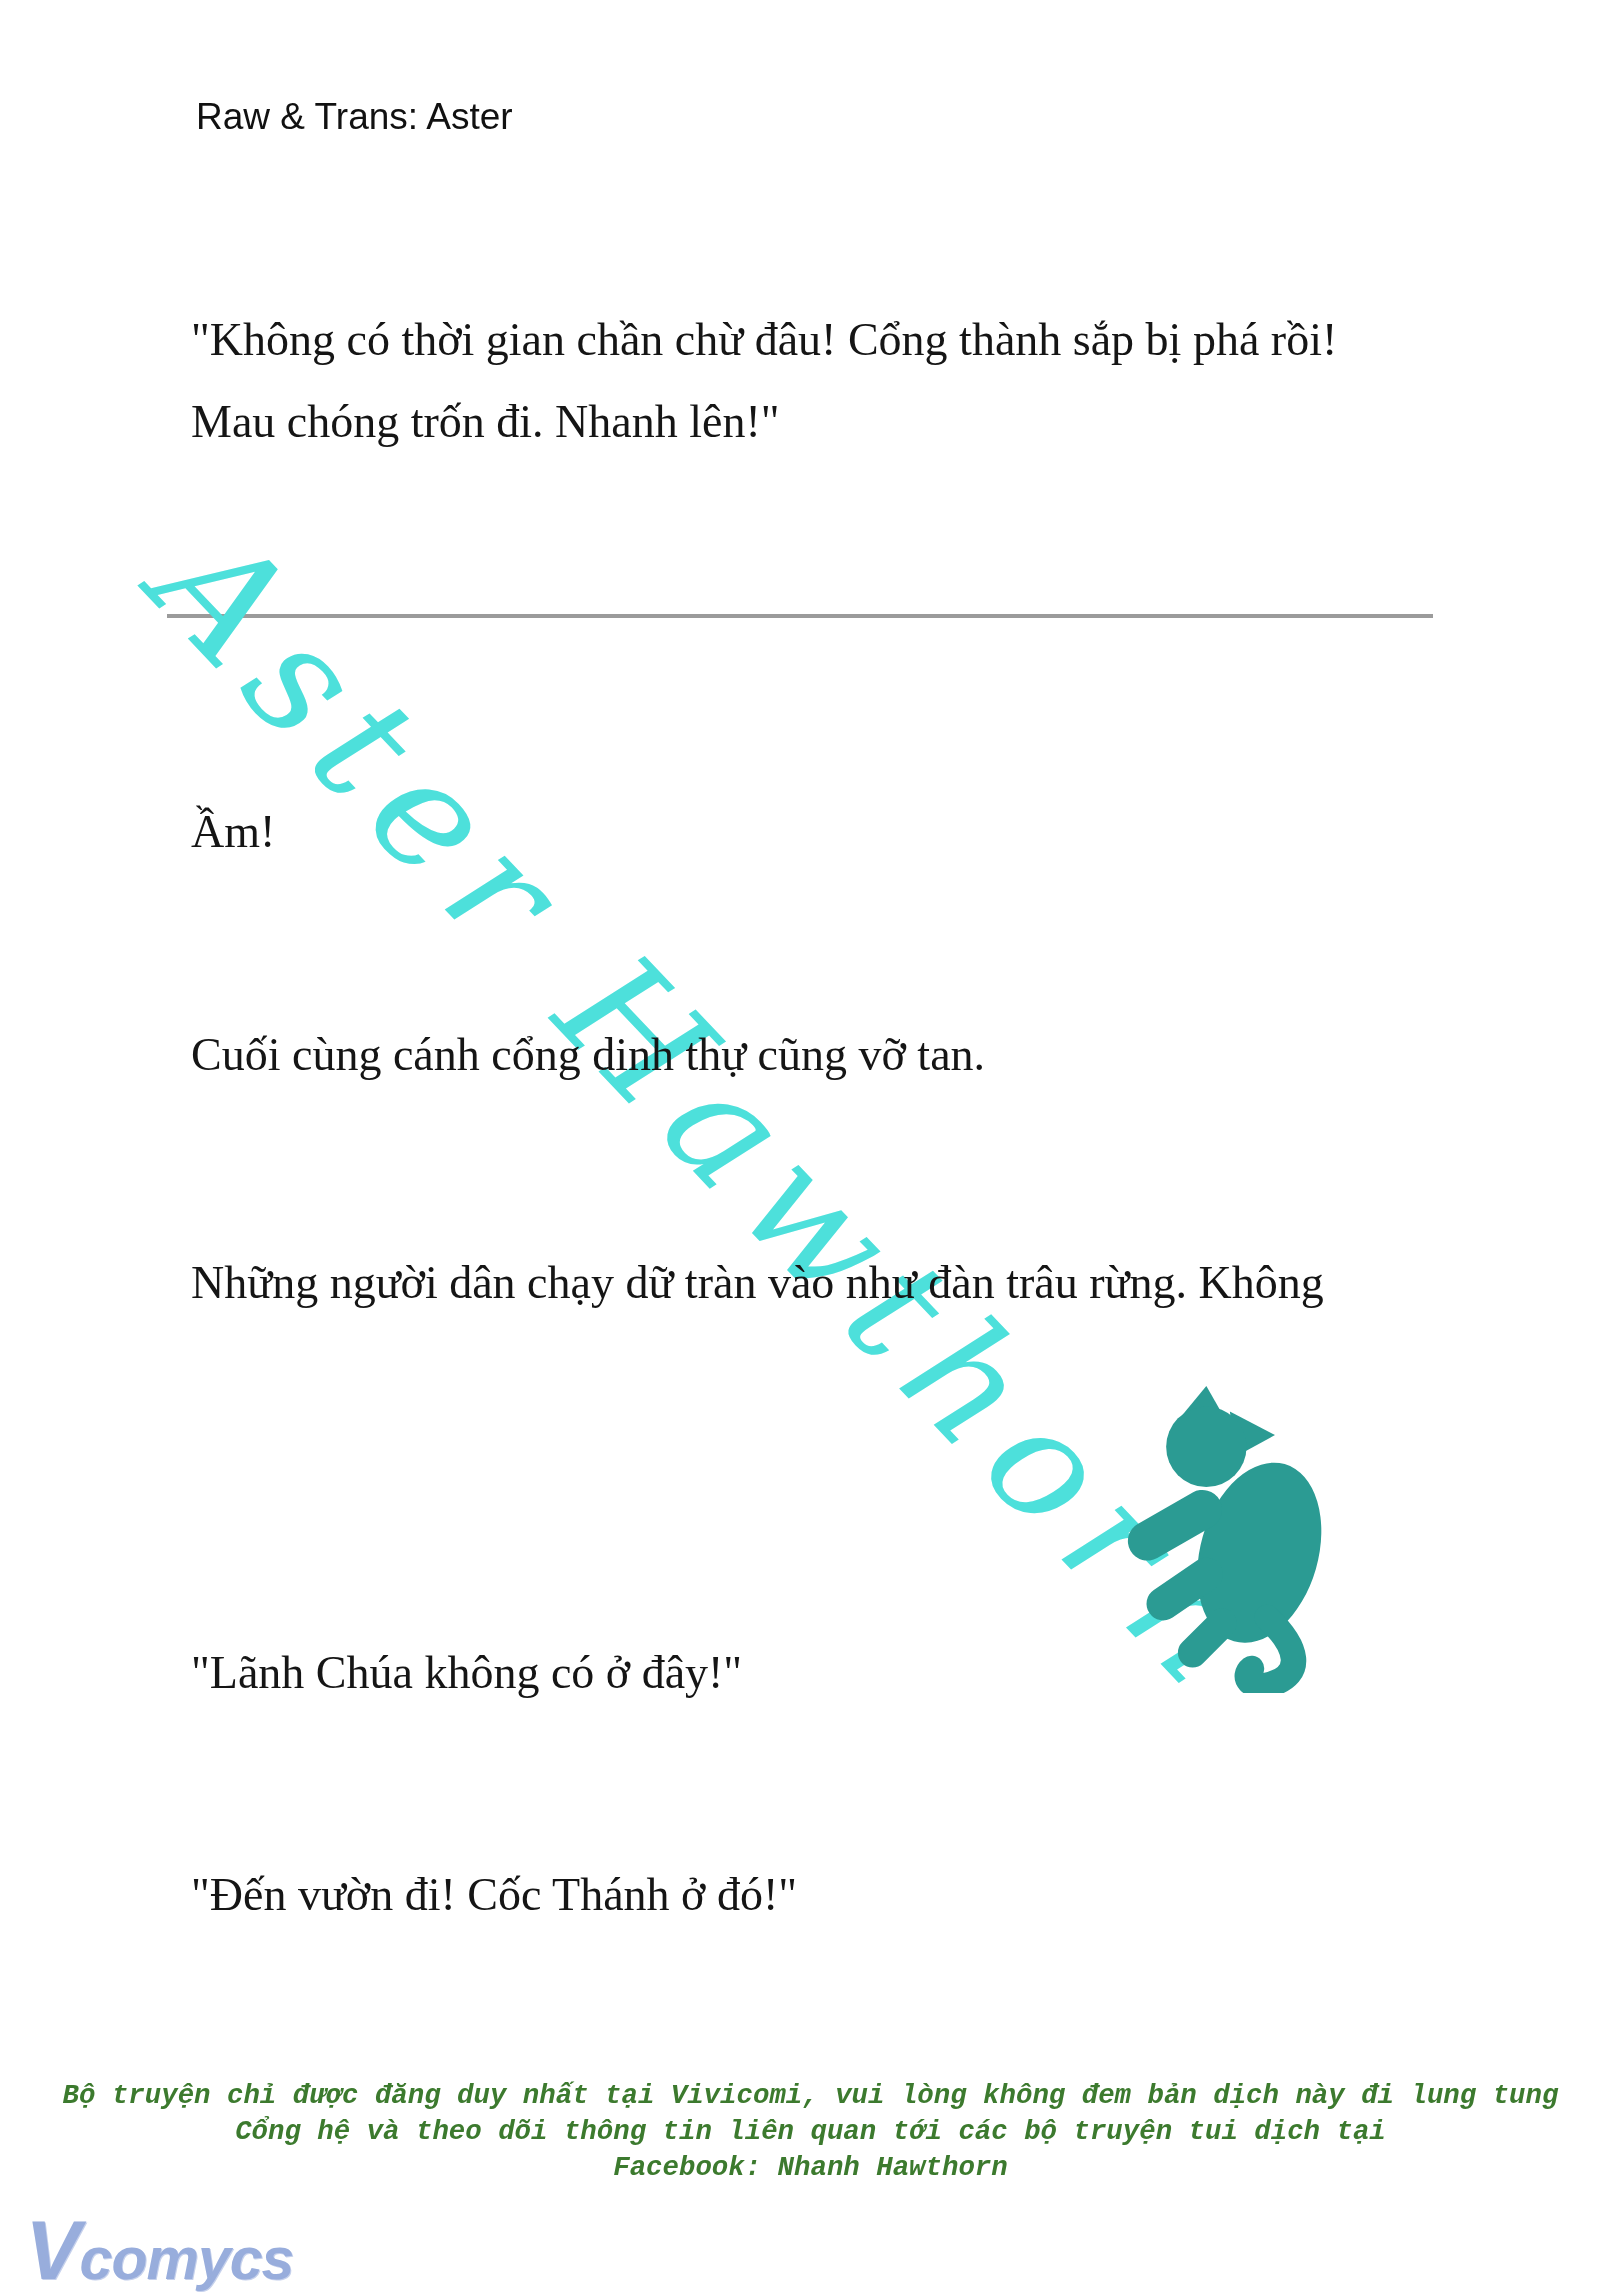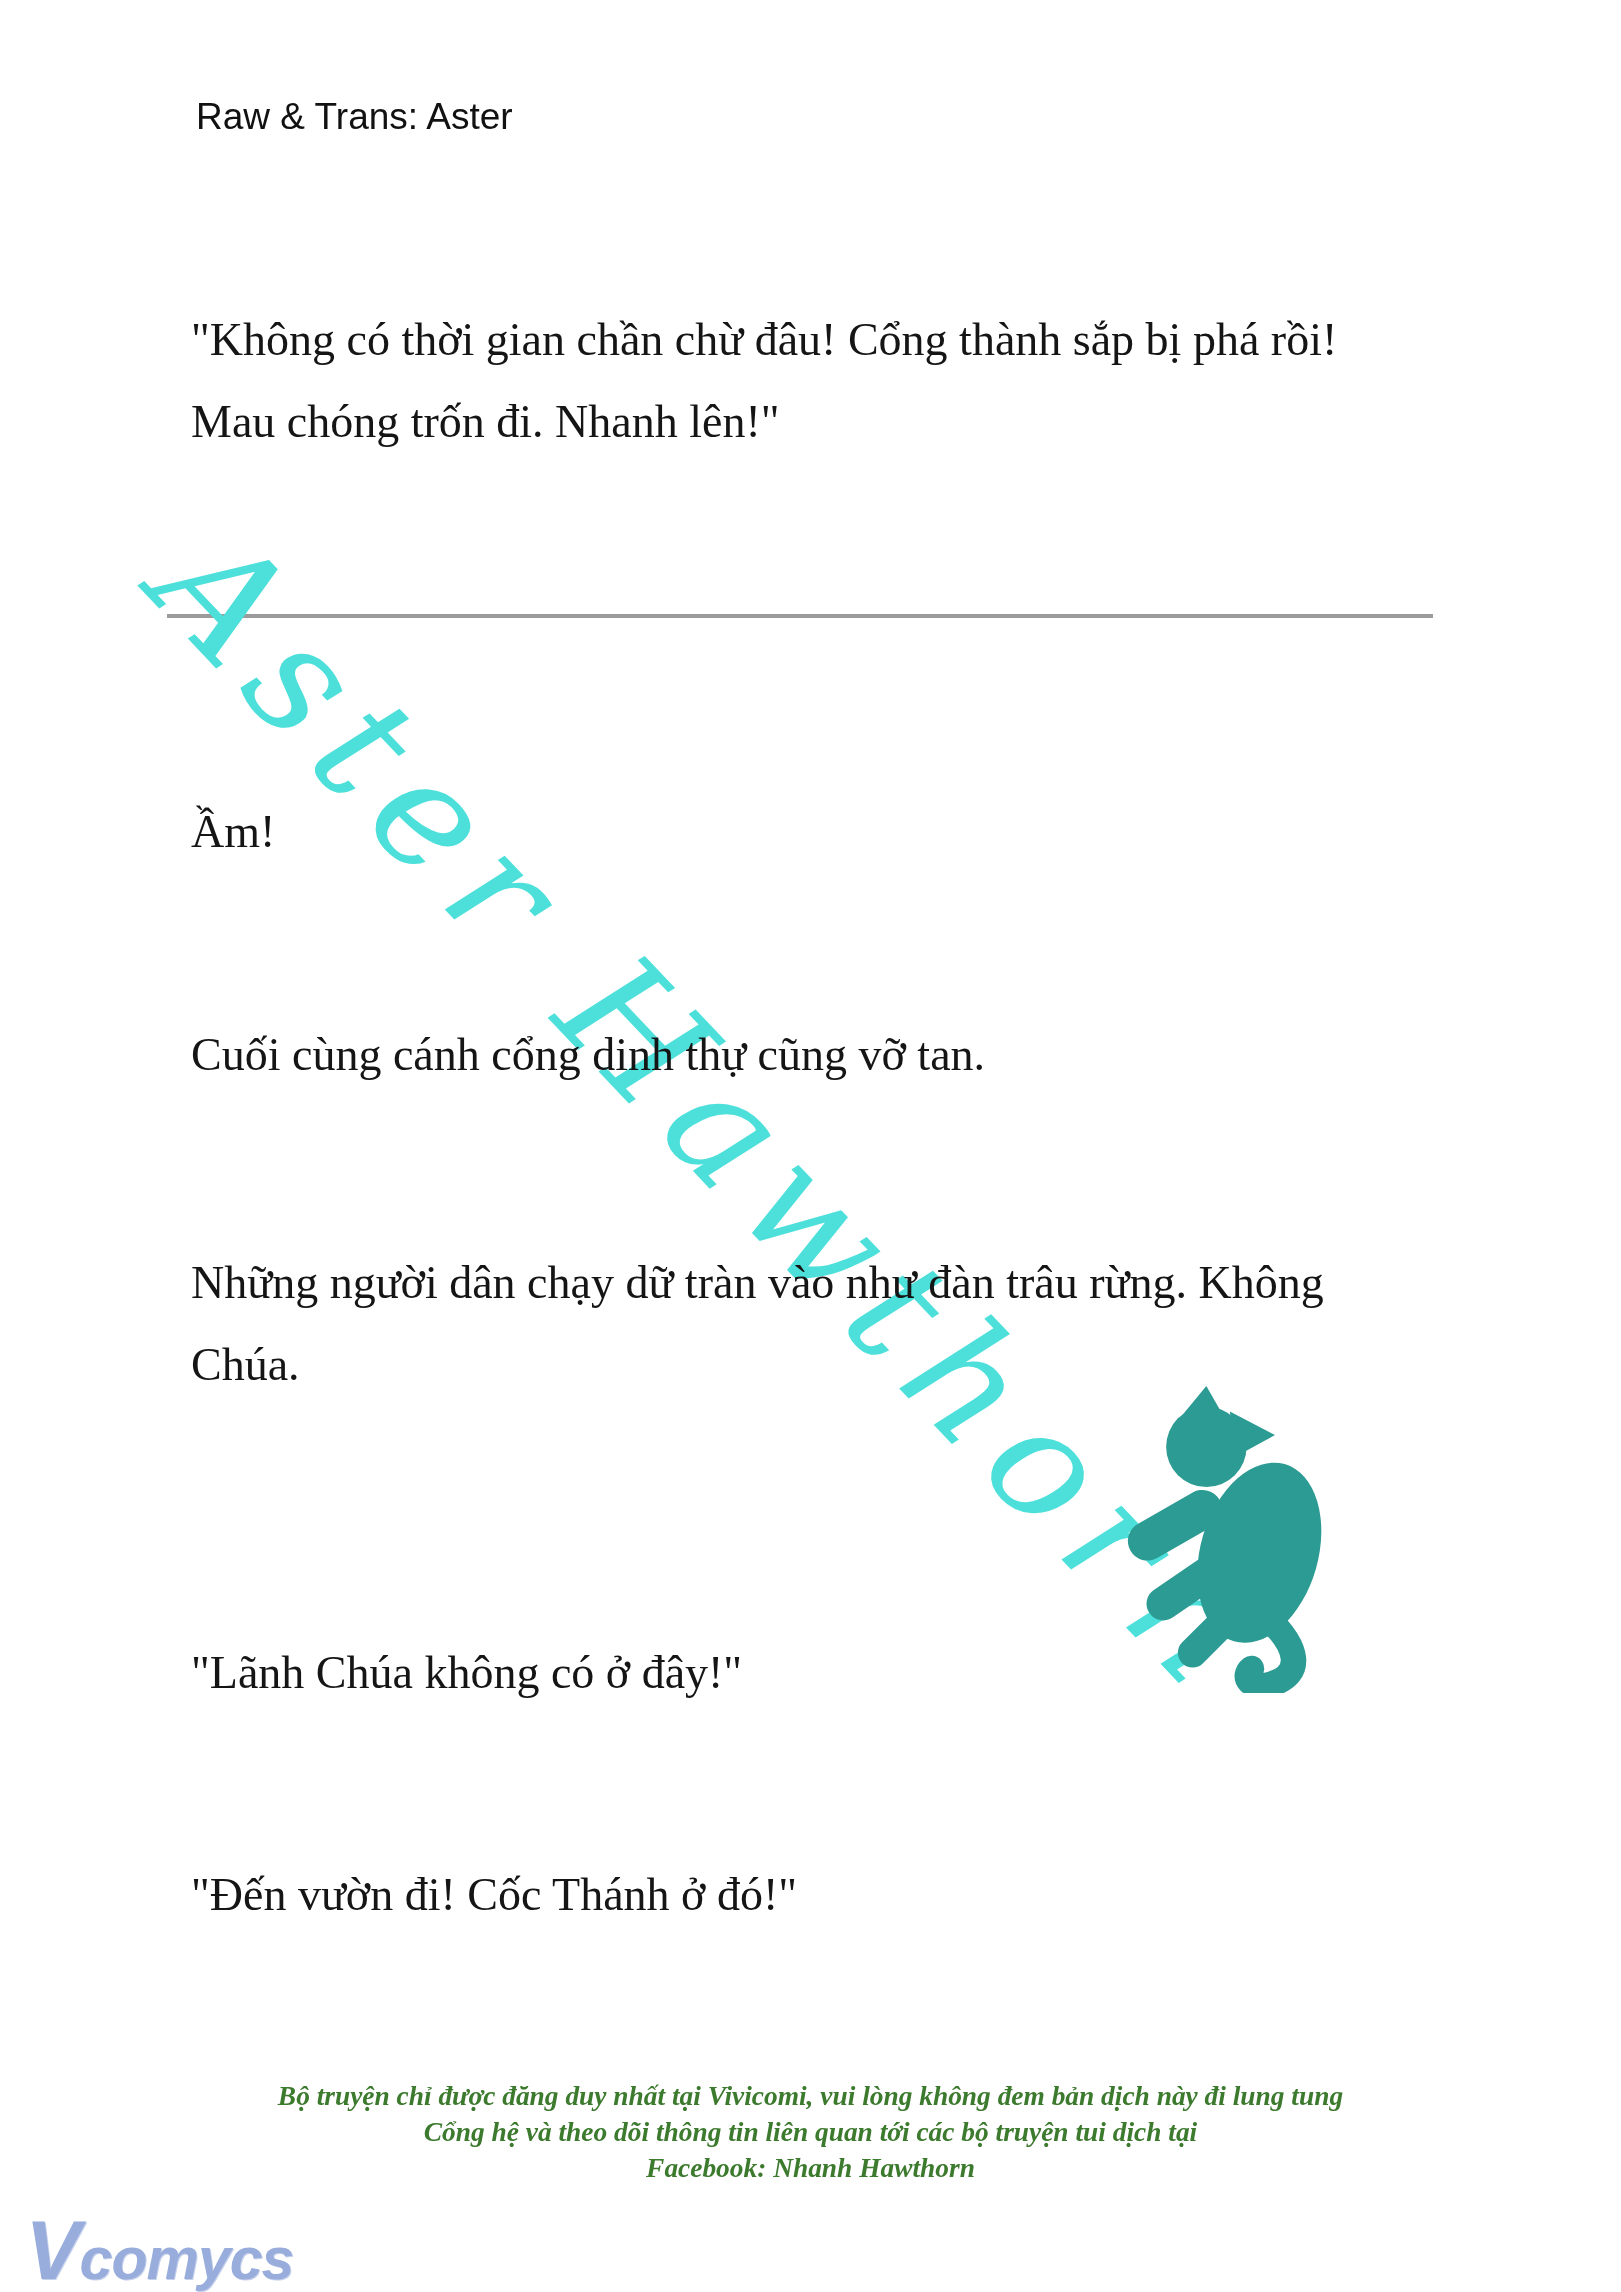--- a/index.html
+++ b/index.html
@@ -65,21 +65,21 @@
     left: 1122px; top: 1384px;
     width: 204px; height: 309px;
     z-index: 4;
   }
 
   .footer {
     position: absolute;
     left: 0; top: 2078px;
     width: 1621px;
     text-align: center;
-    font-family: Liberation Serif, serif;
+    font-family: Liberation Mono, monospace;
     font-weight: bold;
     font-style: italic;
     font-size: 27.4px;
     line-height: 36px;
     color: #3c7a2e;
     z-index: 3;
   }
 
   .logo {
     position: absolute;
@@ -113,21 +113,20 @@
 <div class="para p2">
   <div class="line">Ầm!</div>
 </div>
 
 <div class="para p3">
   <div class="line">Cuối cùng cánh cổng dinh thự cũng vỡ tan.</div>
 </div>
 
 <div class="para p4">
   <div class="line">Những người dân chạy dữ tràn vào như đàn trâu rừng. Không</div>
-  <div class="line">Chúa.</div>
 </div>
 
 <svg class="cat" viewBox="0 0 208 315" xmlns="http://www.w3.org/2000/svg">
   <g fill="#2b9b93">
     <polygon points="86,2 110,44 58,36"></polygon>
     <polygon points="156,52 110,28 116,74"></polygon>
     <circle cx="86" cy="64" r="41"></circle>
     <ellipse cx="140" cy="172" rx="60" ry="94" transform="rotate(16 140 172)"></ellipse>
     <line x1="82" y1="128" x2="26" y2="160" stroke="#2b9b93" stroke-width="40" stroke-linecap="round"></line>
     <line x1="86" y1="194" x2="42" y2="224" stroke="#2b9b93" stroke-width="34" stroke-linecap="round"></line>

